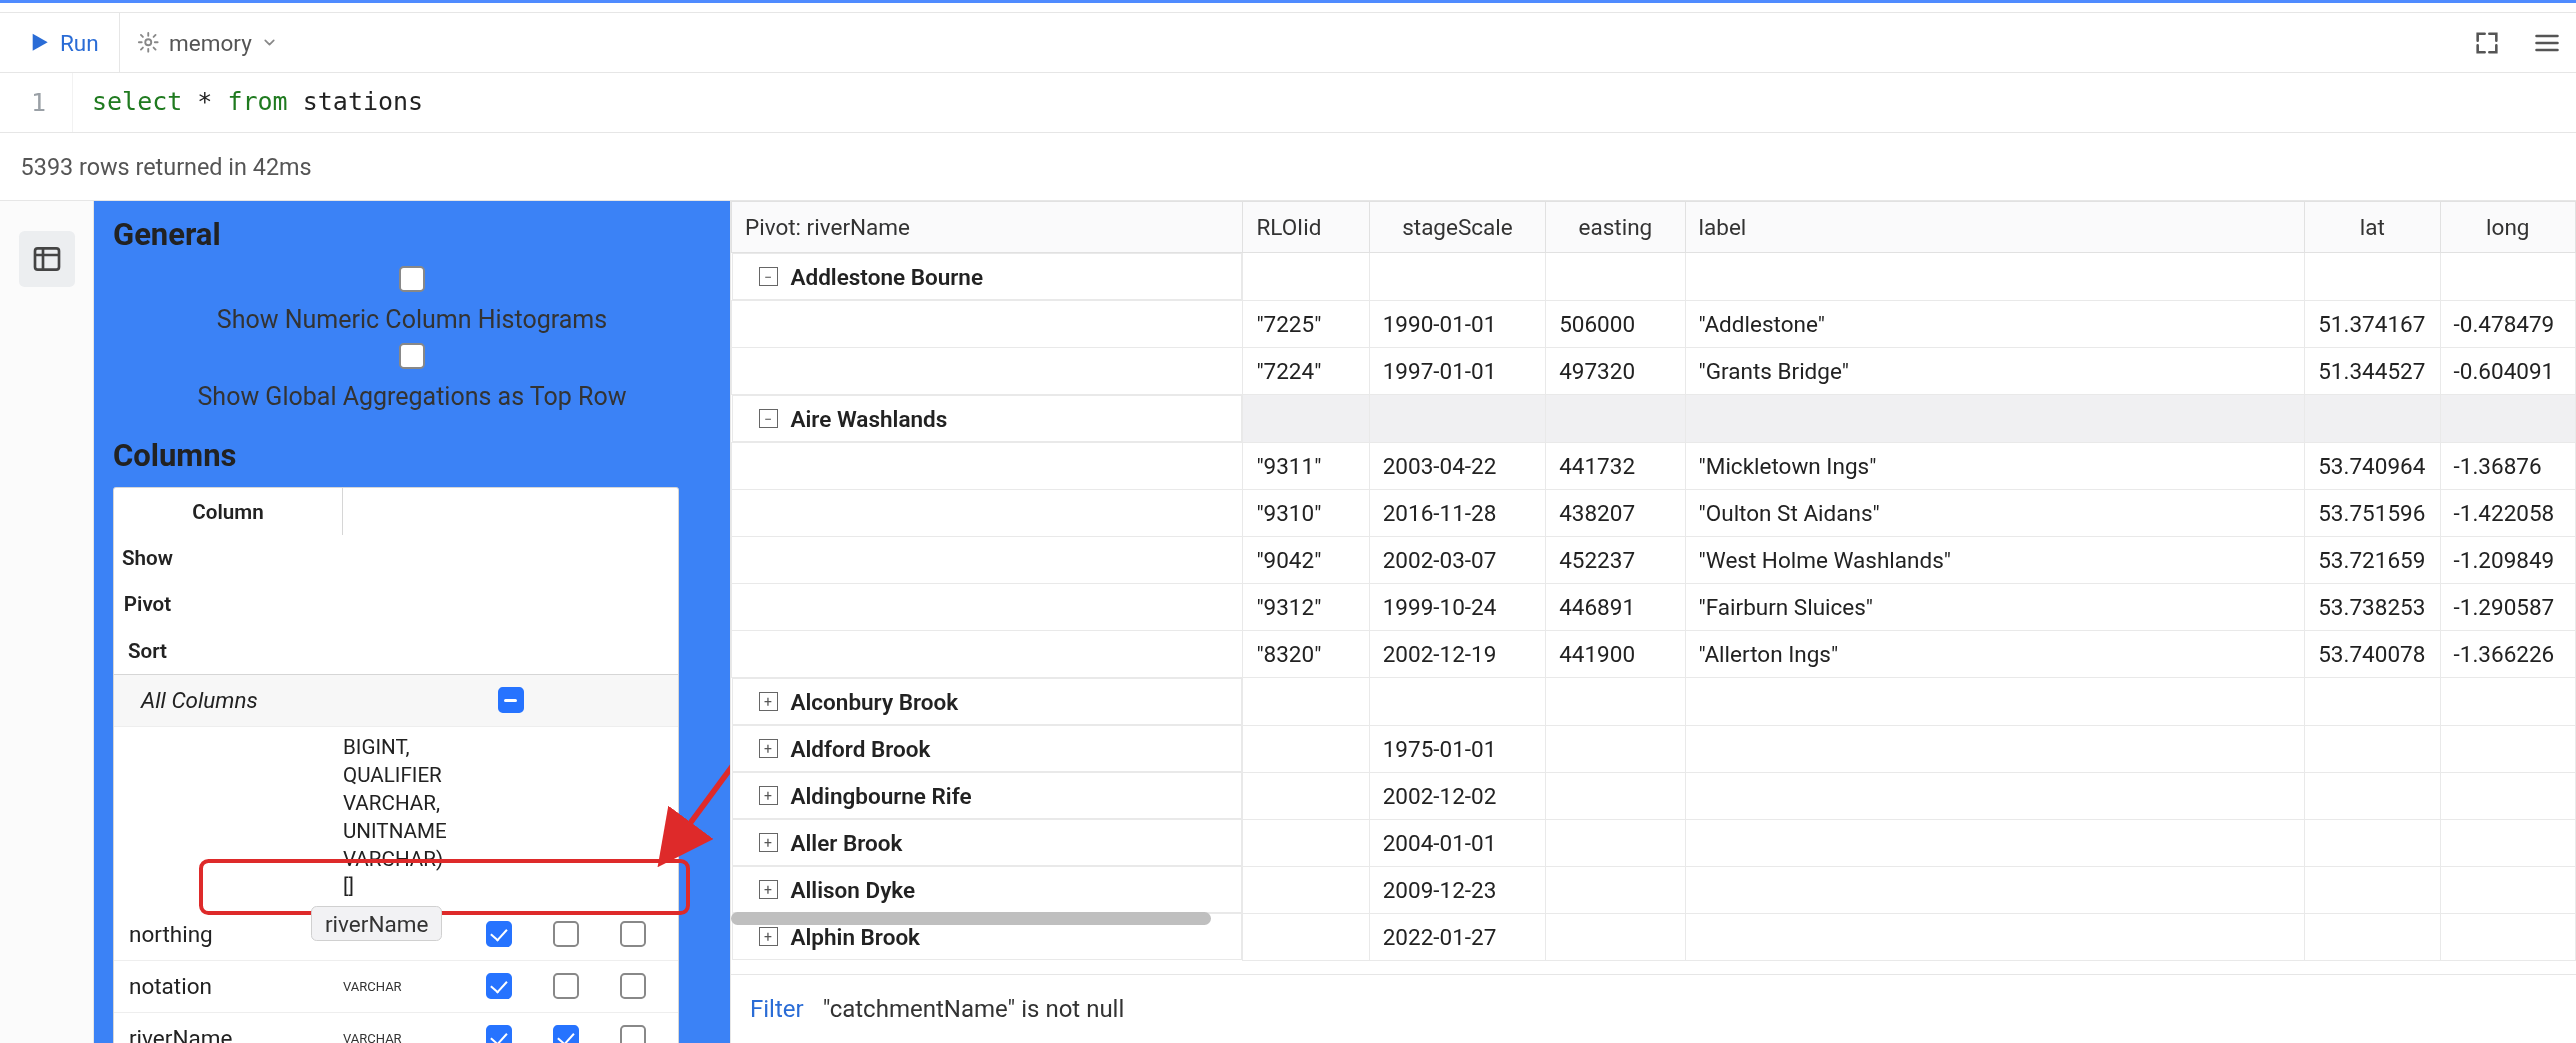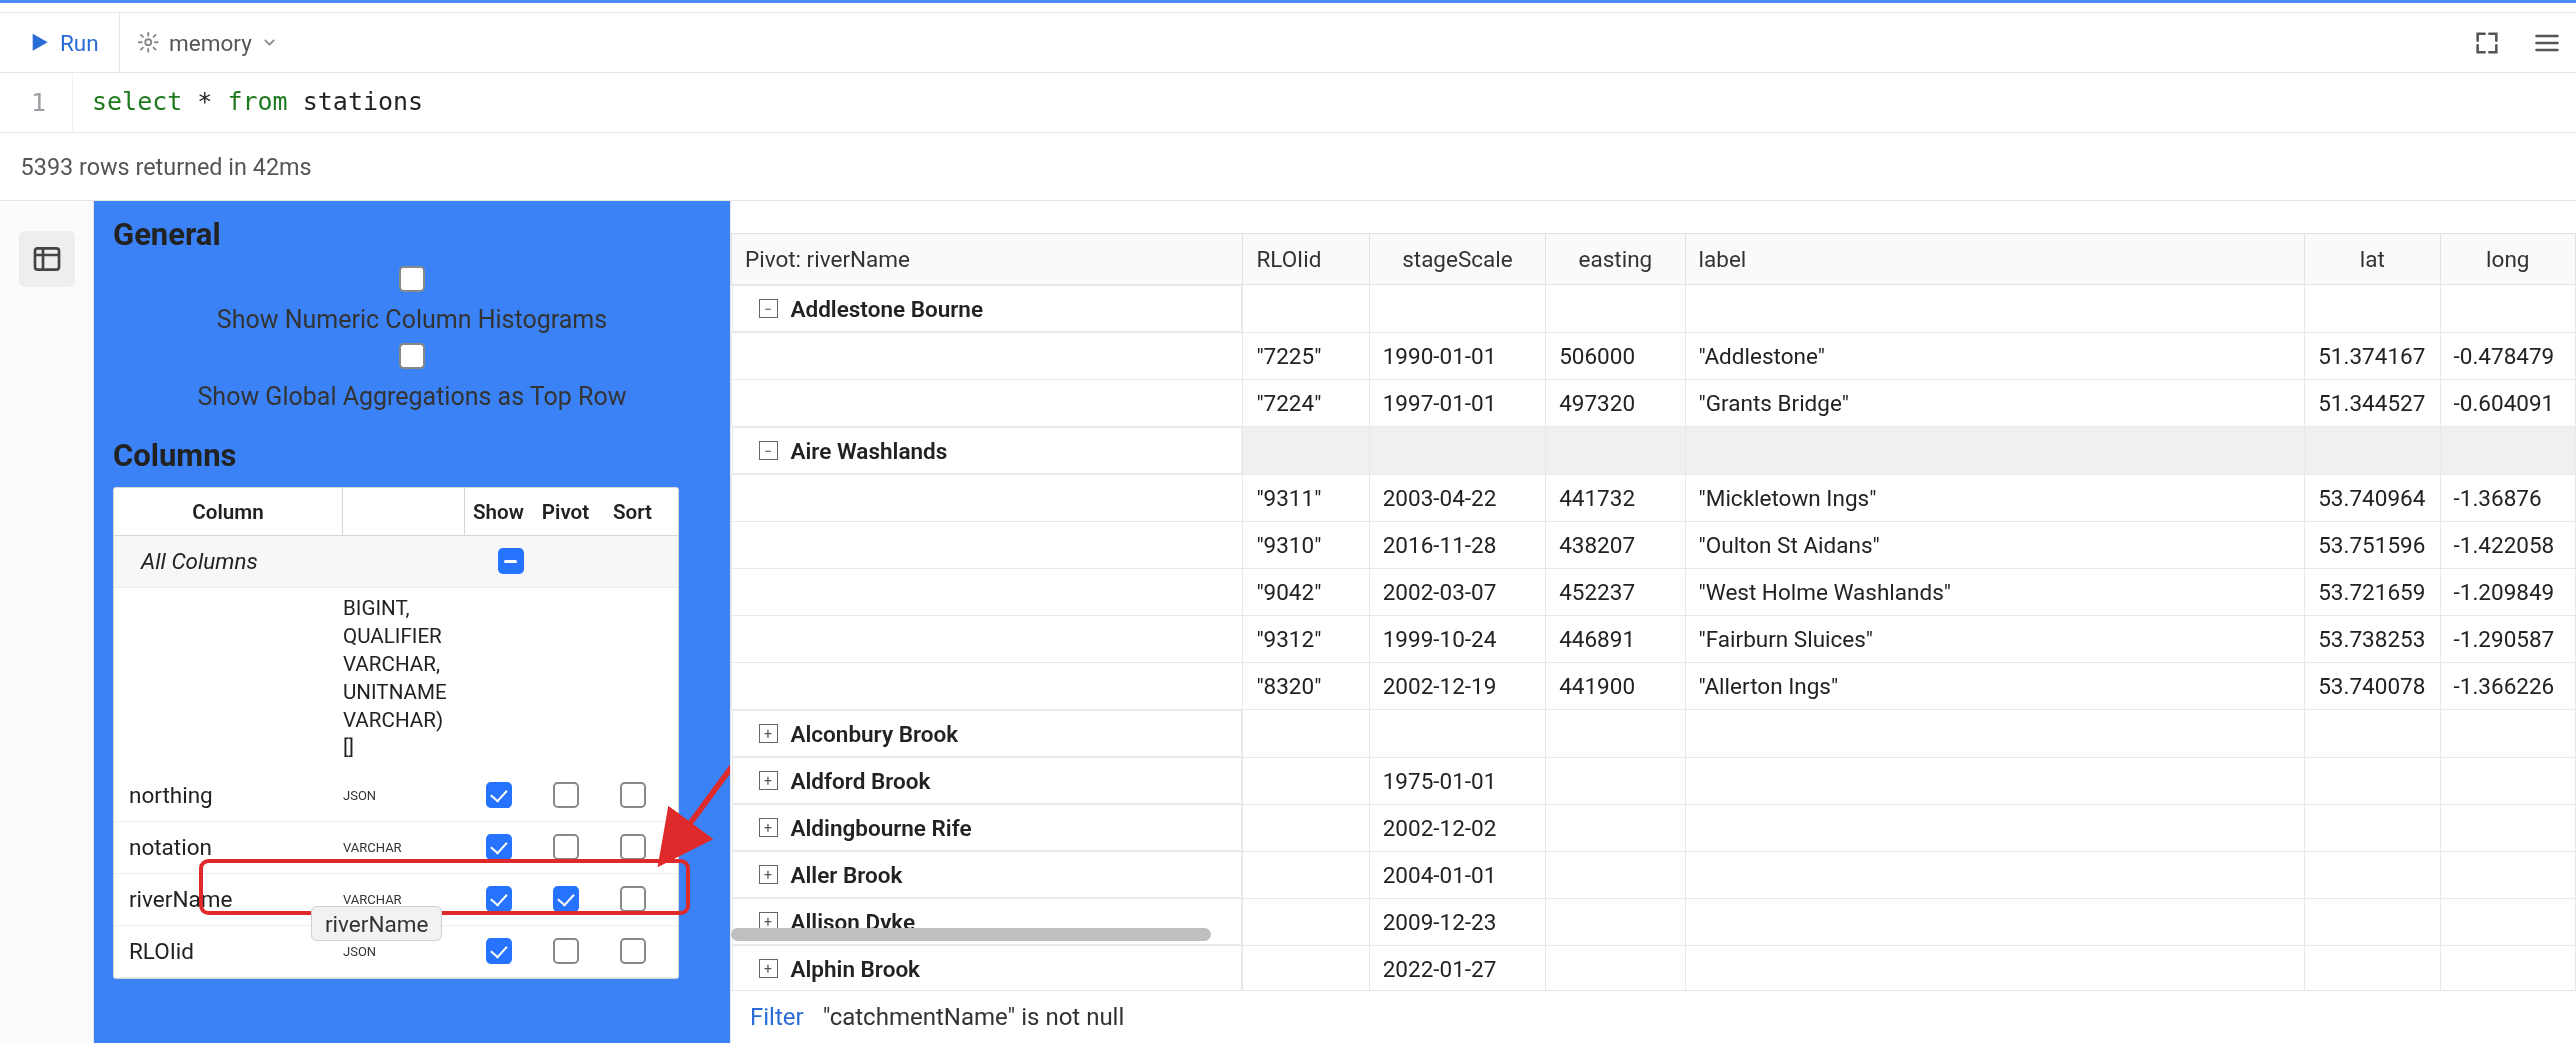--- a/index.html
+++ b/index.html
@@ -35,54 +35,54 @@
 .side h2 { font-size: 31px; font-weight: 700; margin-bottom: 13px; }
 .opt { display: flex; align-items: center; gap: 13px; margin-bottom: 9.4px; font-size: 25px; color: #333; flex-direction: column; }
 .cb, .cbx { width: 26px; height: 26px; border: 2.3px solid #888; border-radius: 4.7px; background: #fff; display: inline-flex; align-items: center; justify-content: center; flex-shrink: 0; }
 .cbx.on { background: #2673ff; border-color: #2673ff; }
 .cbx.on::after { content: ""; width: 7.5px; height: 13px; border: solid #fff; border-width: 0 2.8px 2.8px 0; transform: rotate(42deg); margin-top: -2.8px; }
 .cbx.dash { background: #2673ff; border-color: #2673ff; }
 .cbx.dash::after { content: ""; width: 13px; height: 2.8px; background: #fff; border-radius: 1.9px; }
 
 .cols-h { font-size: 31px; font-weight: 700; margin: 26px 0 11.2px; }
 .cols-table { border: 0.9px solid #d6d6d6; background: #fff; width: 566px; border-radius: 2.8px; }
-.ct-head { display: flex; border-bottom: 0.9px solid #d6d6d6; font-size: 20.6px; font-weight: 600; }
+.ct-head { display: flex; border-bottom: 0.9px solid #d6d6d6; font-size: 20.6px; font-weight: 600; flex-direction: column; }
 .ct-c1 { width: 229px; padding: 11.2px 7.5px; text-align: center; border-right: 0.9px solid #d6d6d6; }
 .ct-ctype { width: 122px; border-right: 0.9px solid #d6d6d6; }
 .ct-c2, .ct-c3, .ct-c4 { width: 67px; padding: 11.2px 3.7px; text-align: center; }
 .ct-row { display: flex; border-bottom: 0.9px solid #eee; align-items: center; min-height: 52px; font-size: 22.5px; }
 .ct-row.all { background: #f7f7f7; font-style: italic; justify-content: flex-end; }
 .rc1 { width: 229px; padding: 9.4px 15px; }
 .rctype { width: 122px; padding: 9.4px 0; font-size: 13px; color: #333; }
 .rcc { width: 67px; display: flex; align-items: center; justify-content: center; }
 .ct-type-block { padding: 7.5px 3.7px 7.5px 229px; font-size: 20.6px; line-height: 1.35; color: #222; }
 .ring { position: absolute; border: 4.7px solid #de2a2a; border-radius: 9.4px; pointer-events: none; }
 .arrow { position: absolute; pointer-events: none; }
 .tip { position: absolute; background: #f2f2f4; border: 0.9px solid #d0d0d0; border-radius: 5.6px; padding: 3.7px 13px; font-size: 22.5px; color: #333; left: 217px; top: 705px; z-index: 5; }
 
 .result { flex: 1; display: flex; flex-direction: column; min-width: 0; }
 .grid-wrap { flex: 1; overflow: hidden; position: relative; }
-table.grid { border-collapse: collapse; width: 100%; font-size: 22.5px; table-layout: fixed; margin-top: 32px; }
+table.grid { border-collapse: collapse; width: 100%; font-size: 22.5px; table-layout: fixed; }
 .grid th { background: #fafafb; border: 0.9px solid #e1e1e1; padding: 9.4px 13px; font-weight: 400; color: #333; text-align: left; height: 51px; }
 .grid td { border: 0.9px solid #e9e9e9; padding: 7.5px 13px; height: 47px; color: #222; white-space: nowrap; overflow: hidden; text-overflow: ellipsis; }
 .grid tr.grp td.gcell { background: #fff; font-weight: 600; }
 .grid td.gcell { display: flex; align-items: center; gap: 13px; padding-left: 26px; }
 .expander { width: 19px; height: 19px; border: 1.4px solid #666; display: inline-flex; align-items: center; justify-content: center; font-size: 14px; line-height: 1; color: #555; font-weight: 400; cursor: pointer; }
 .grid th.c-grp { width: 510px; }
 .grid th.c-rlo { width: 126px; }
 .grid th.c-date { width: 176px; text-align: center; }
 .grid th.c-east { width: 139px; text-align: center; }
 .grid th.c-label { width: 618px; }
 .grid th.c-lat { width: 135px; text-align: center; }
 .grid th.c-long { width: 135px; text-align: center; }
 
 .hscroll { position: absolute; left: 0; bottom: 0; height: 13px; width: 511px; background: transparent; }
 .hscroll-thumb { position: absolute; left: 0; top: 0; height: 13px; width: 480px; background: #bfbfbf; border-radius: 6.6px; }
 
-.footer { display: flex; align-items: center; height: 54px; padding: 0 19px; border-top: 0.9px solid #e6e6e6; font-size: 24px; }
+.footer { display: flex; align-items: center; height: 70px; padding: 0 19px; border-top: 0.9px solid #e6e6e6; font-size: 24px; }
 .flt { color: #2a6cd6; margin-right: 19px; cursor: pointer; }
 .ftxt { color: #333; }
 .fright { margin-left: auto; display: flex; align-items: center; gap: 26px; color: #333; }
 .fright svg { width: 26px; height: 26px; stroke: #555; fill: none; stroke-width: 2; cursor: pointer; }
 .grid tr.sel td { background: #f0f0f2; }
 </style>
 </head>
 <body>
 
 <div class="top-border"></div>

